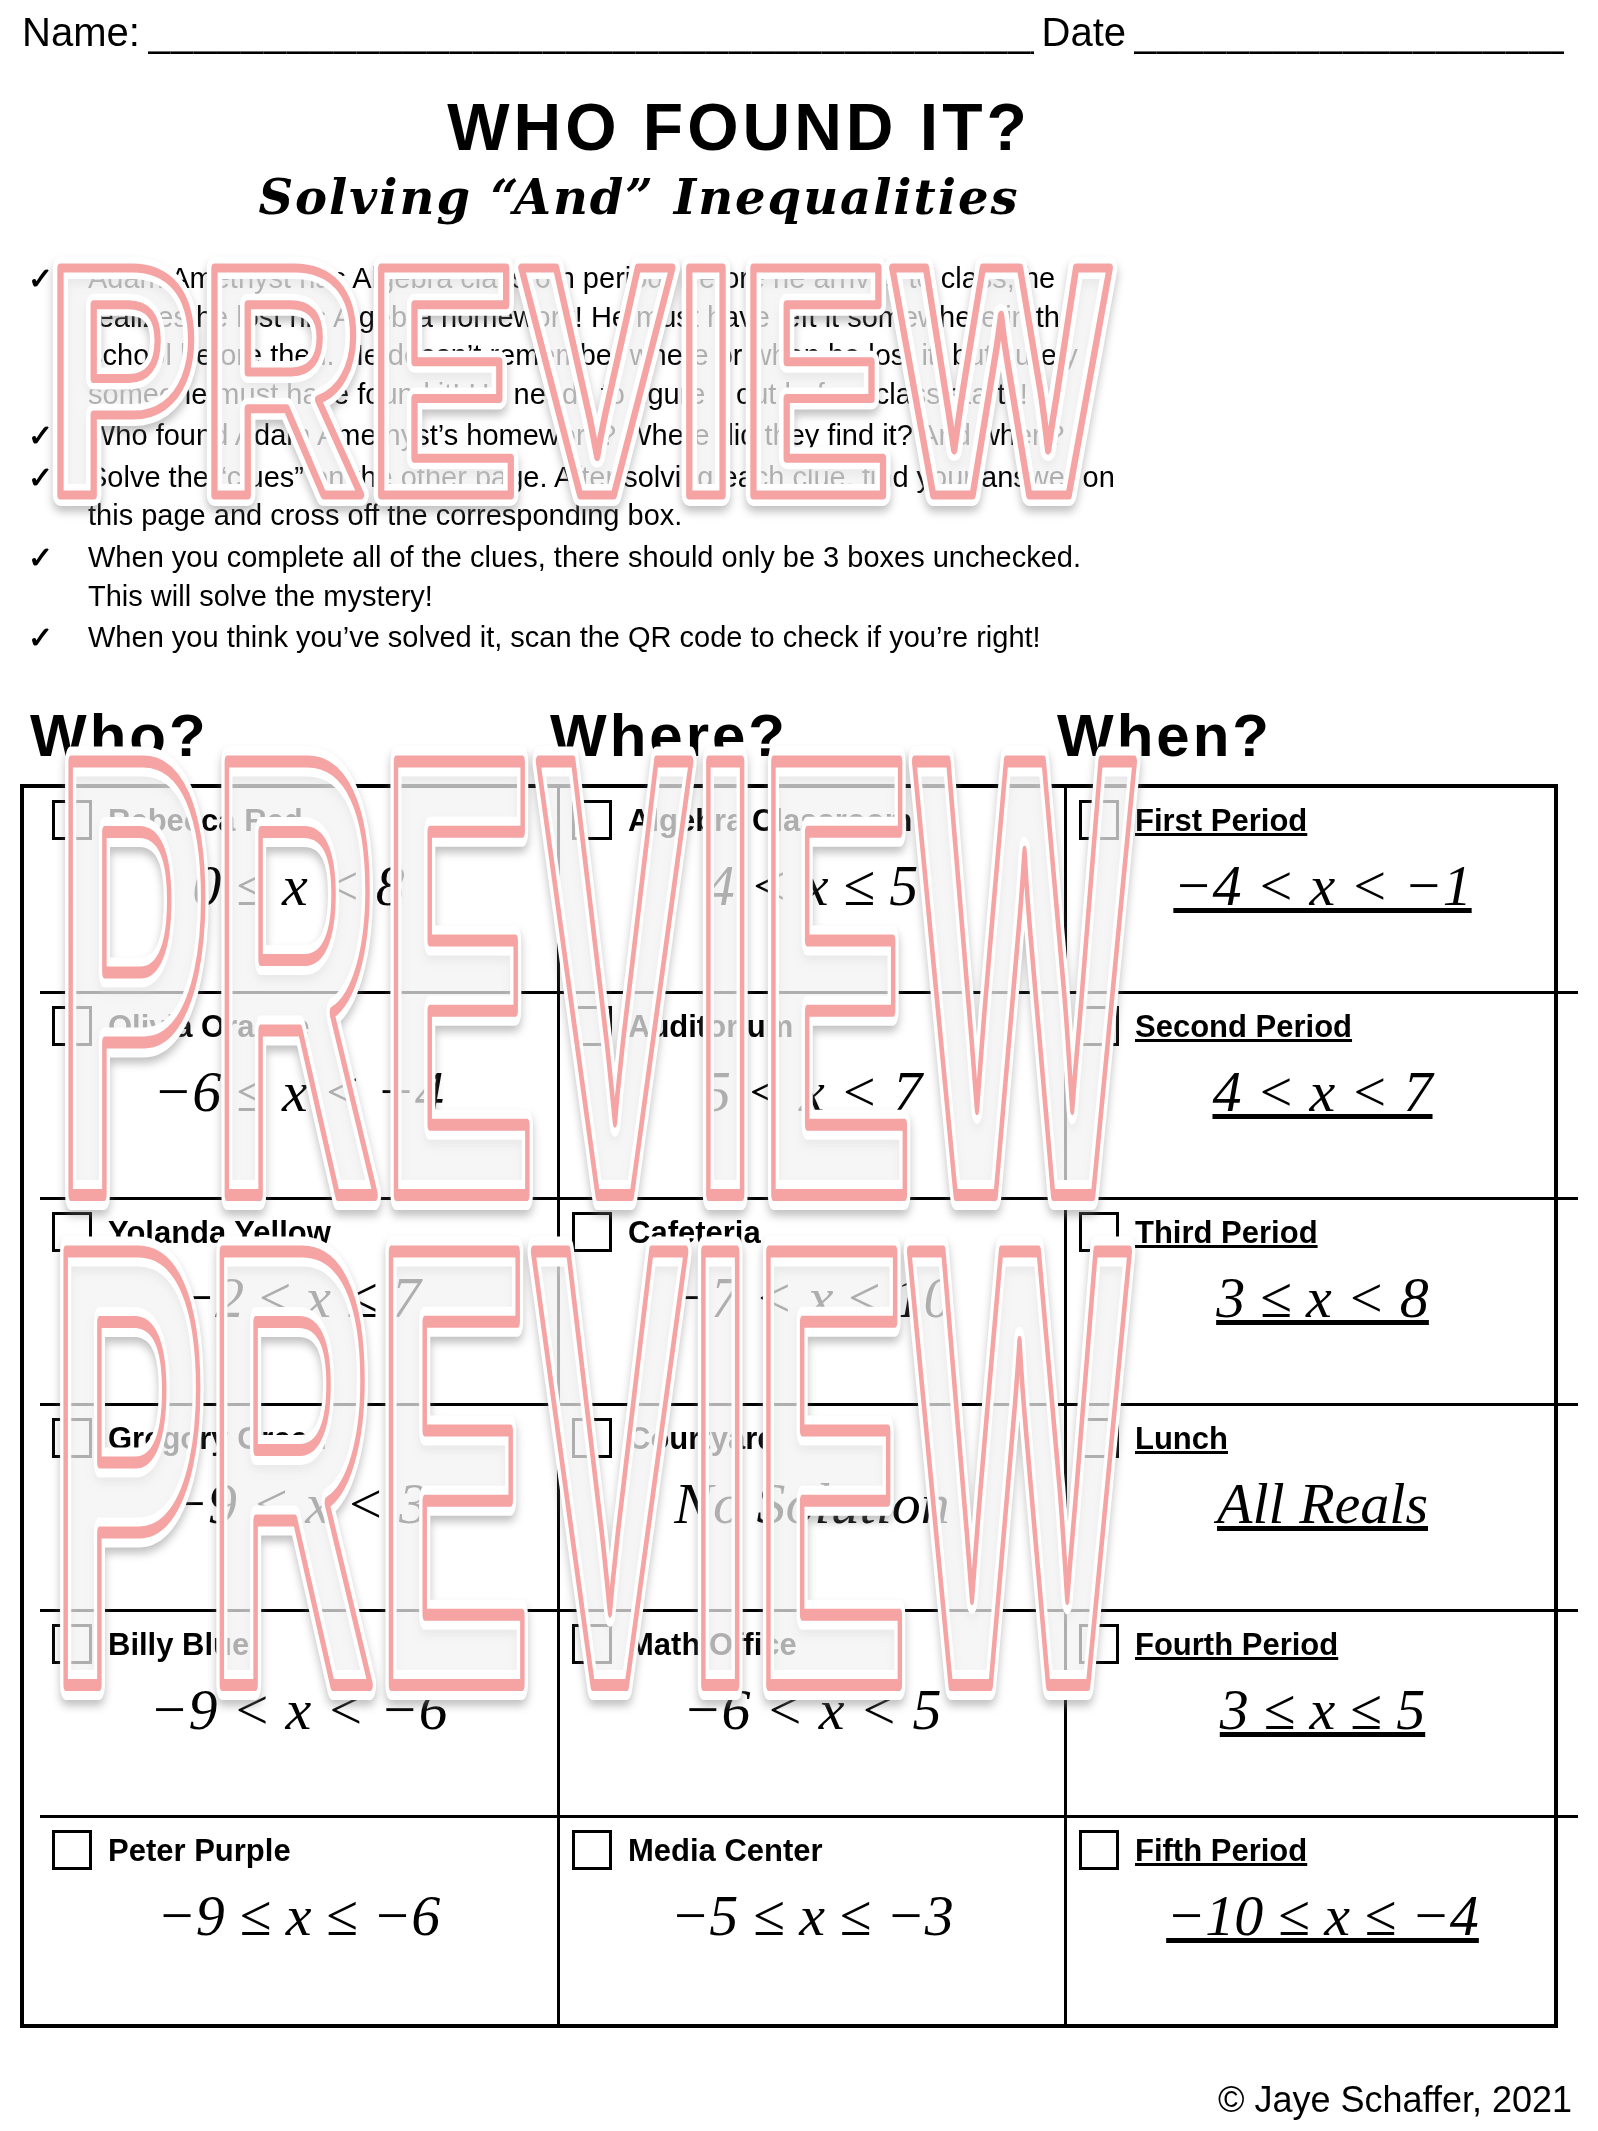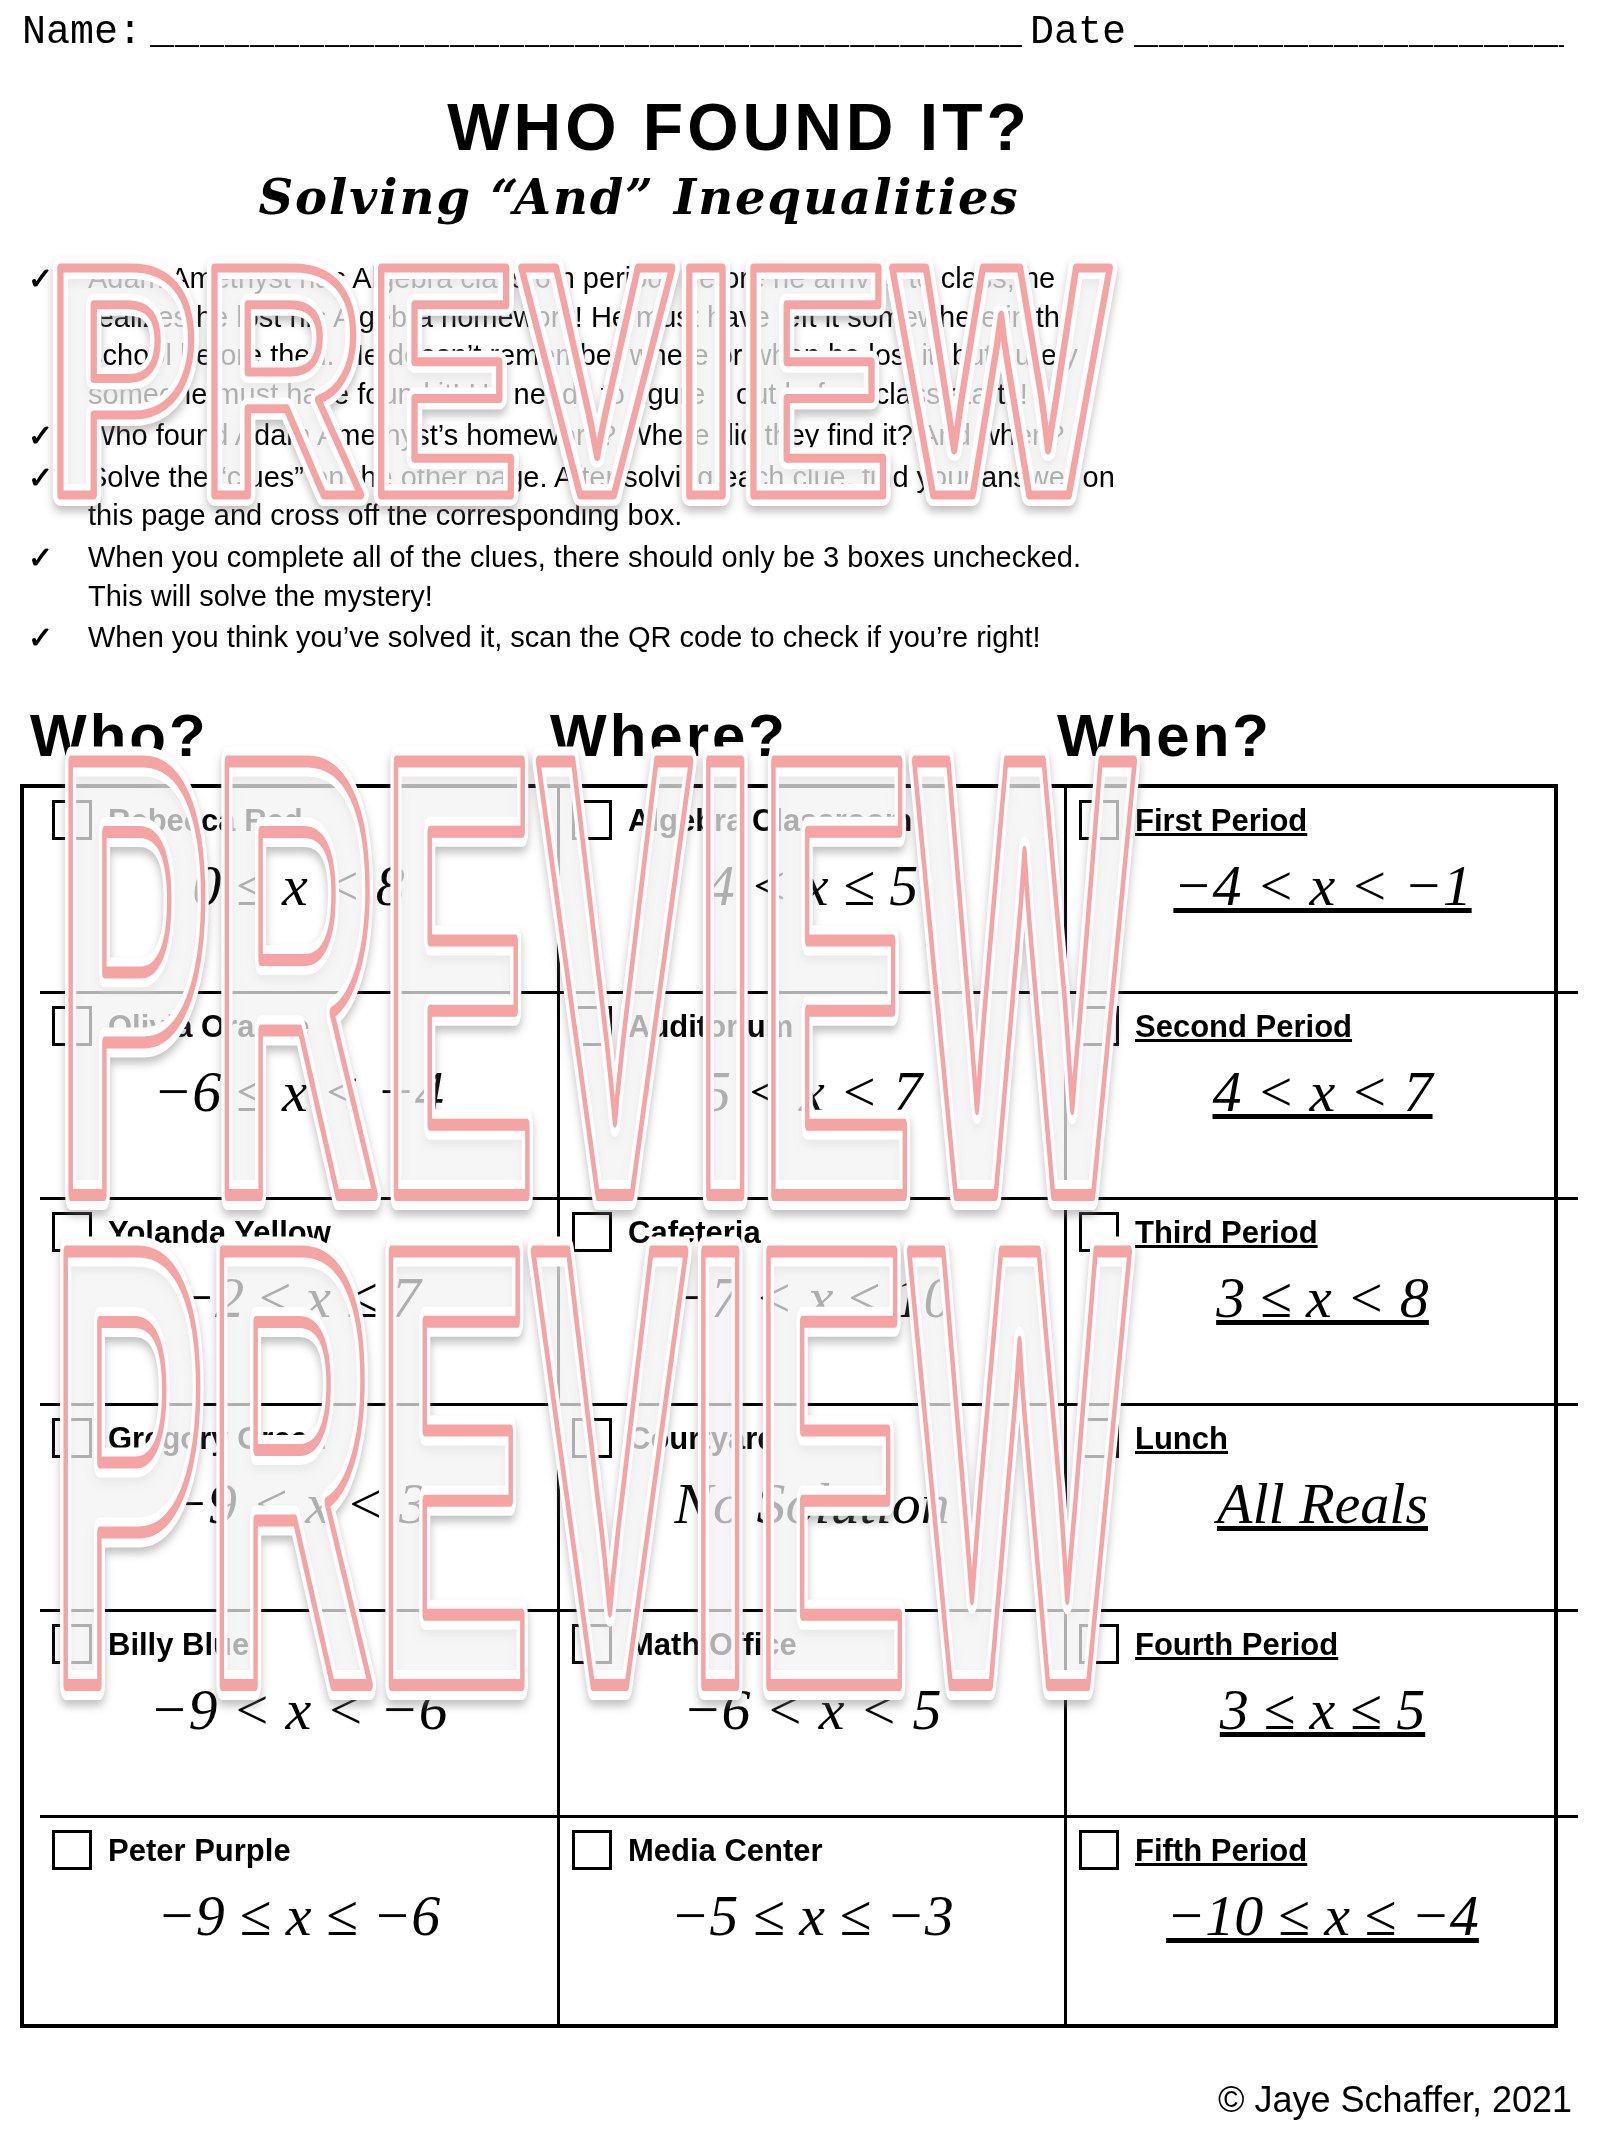--- a/index.html
+++ b/index.html
@@ -9,21 +9,20 @@
     background:#fff;color:#000;
     font-family:"Liberation Sans",sans-serif;
     overflow:hidden;
   }
   
   .top-row{
     display:flex;align-items:flex-start;
     padding:10px 26px 0 22px;
     font-size:40px;
     white-space:nowrap;
-    font-family:Liberation Mono, monospace;
   }
   .fill-line{
     overflow:hidden;white-space:nowrap;
     letter-spacing:1px;
     margin:0 8px;
   }
   .name-line{flex:1;}
   .date-line{width:430px;}
   .lbl{flex:none;}
   

